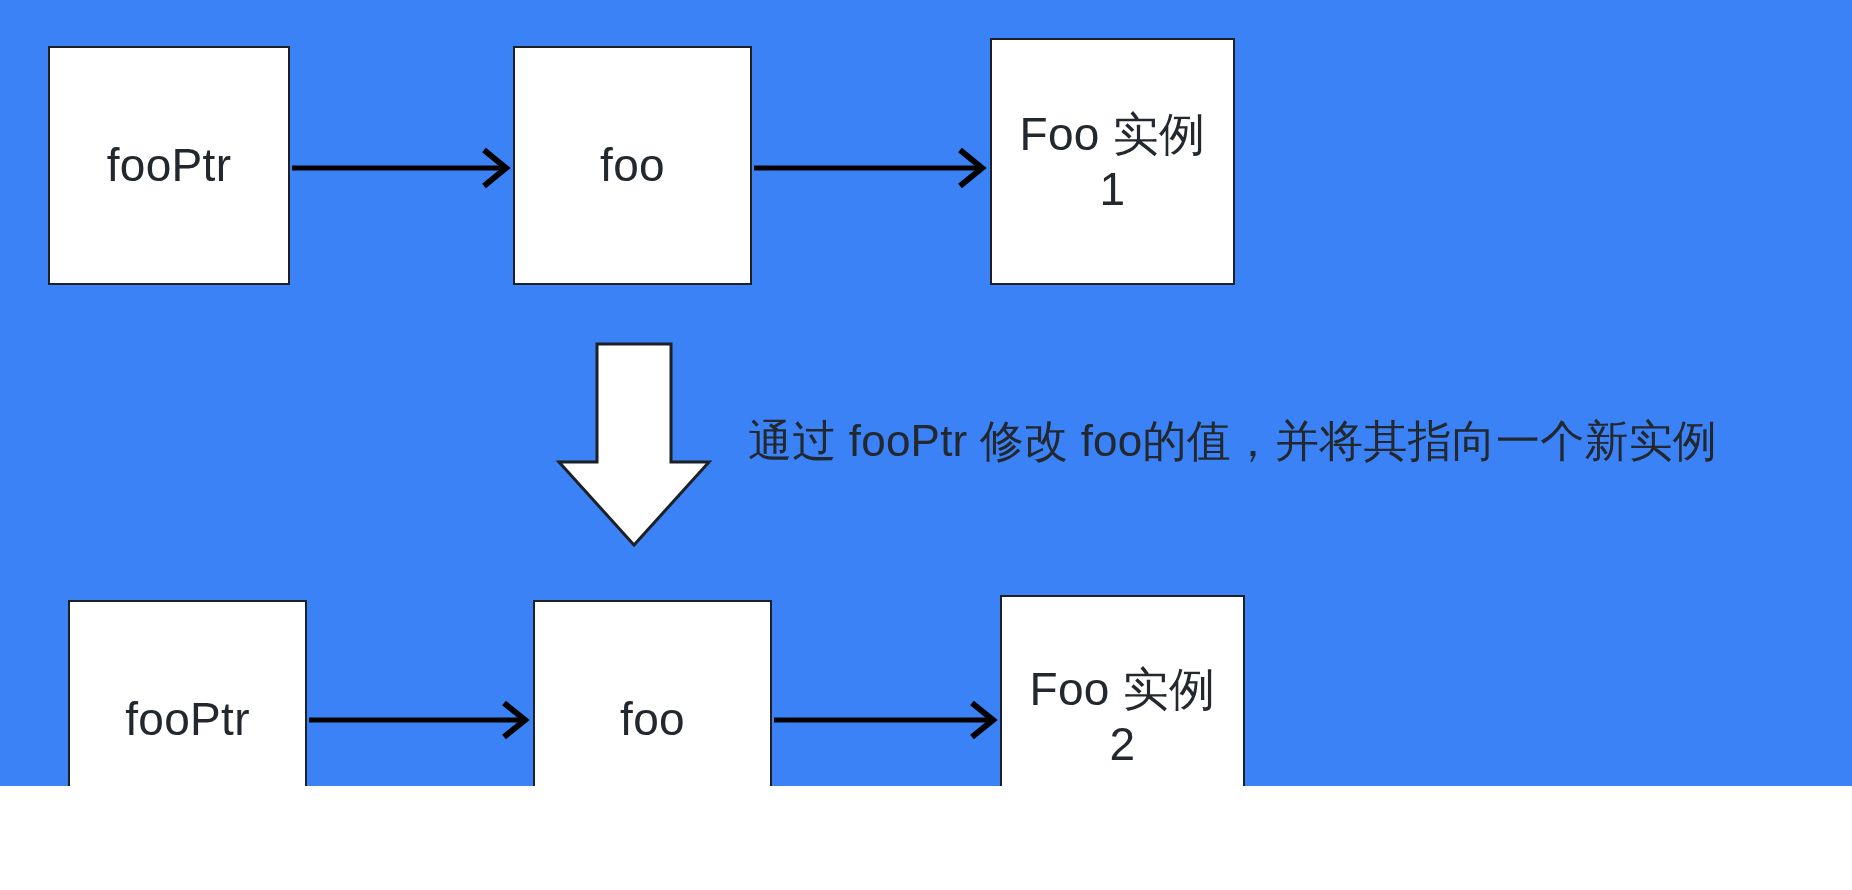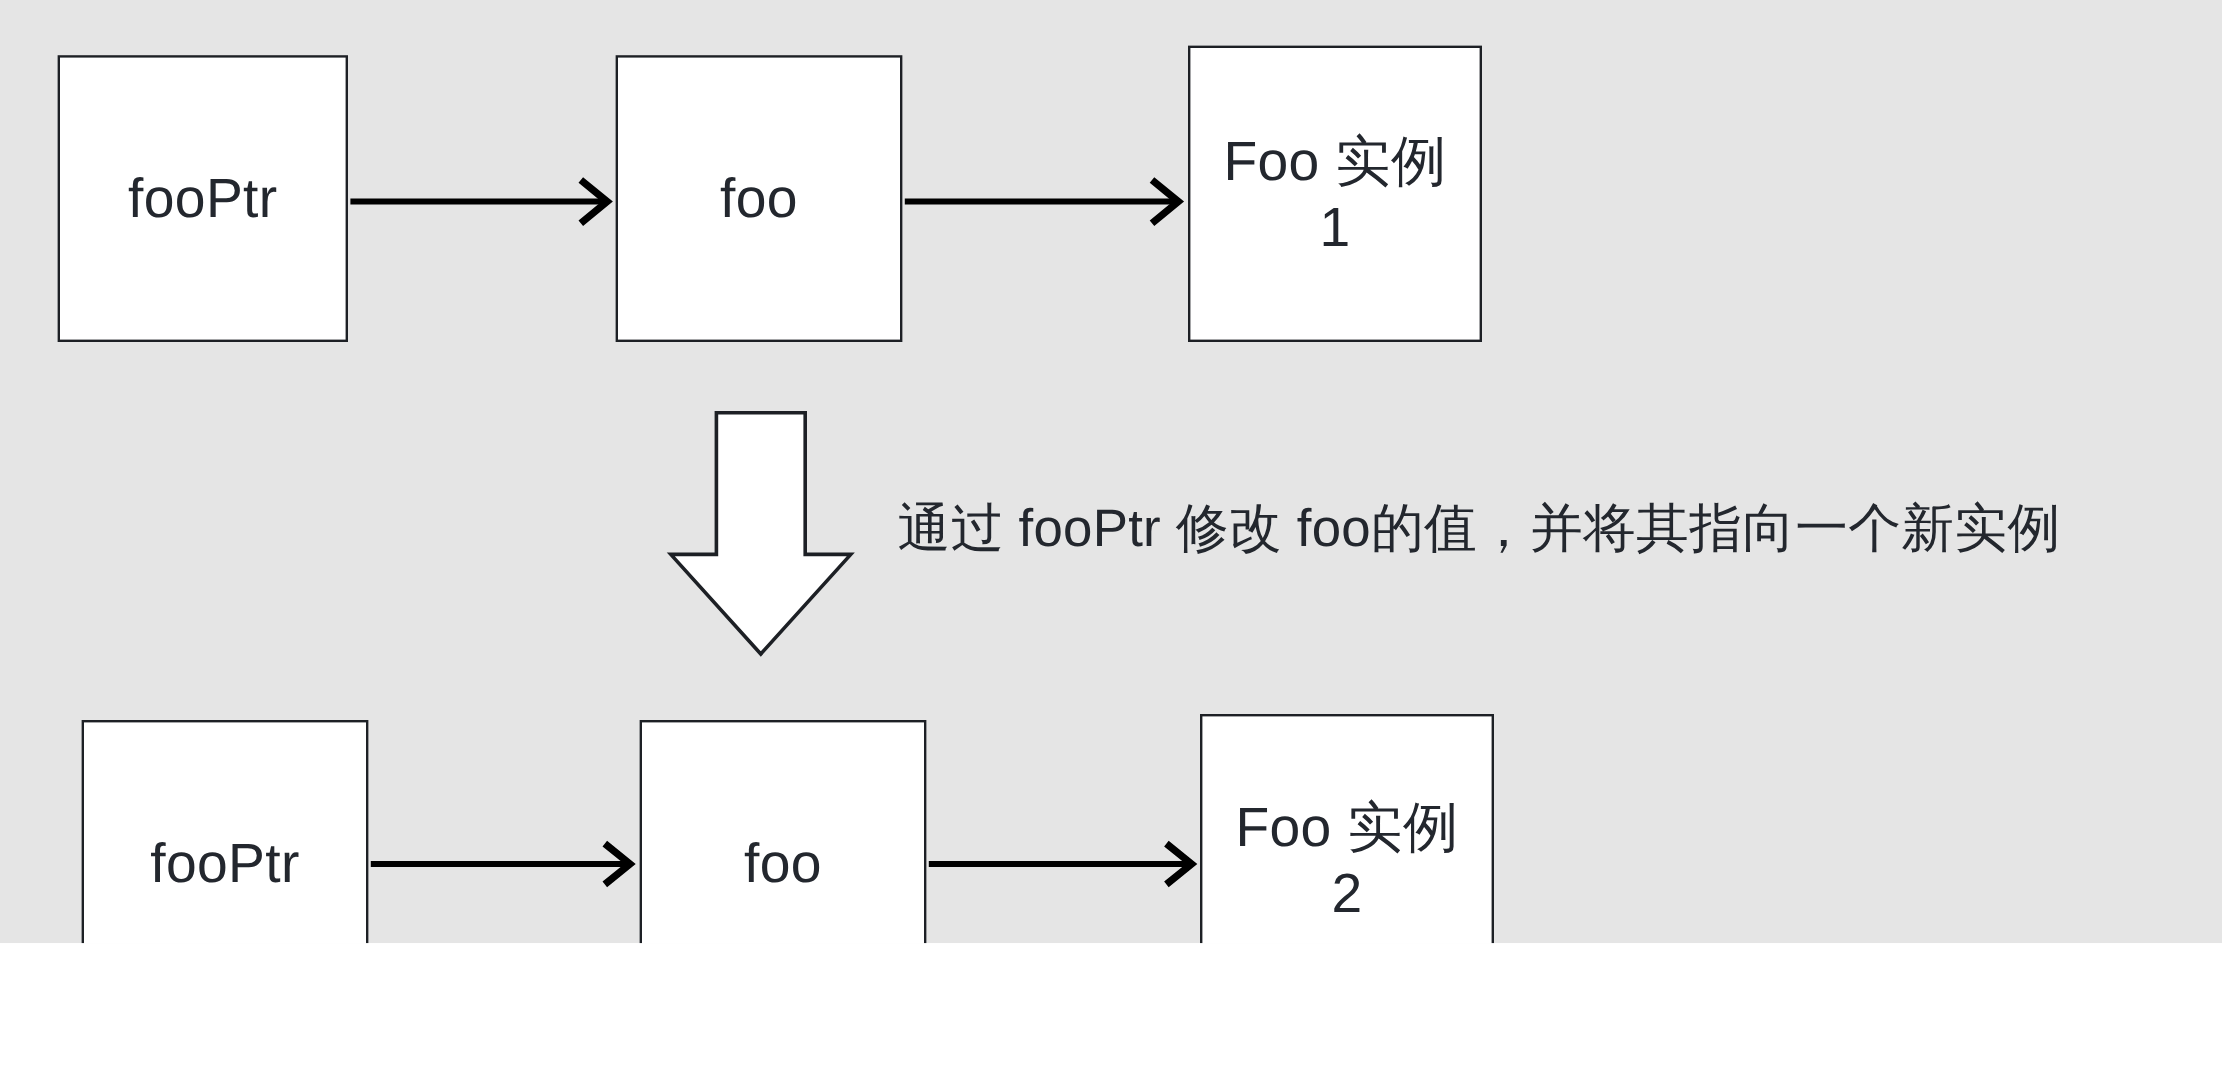--- a/index.html
+++ b/index.html
@@ -5,21 +5,21 @@
 <style>
   html, body {
     margin: 0;
     padding: 0;
     background: #ffffff;
   }
   #canvas {
     position: relative;
     width: 1852px;
     height: 786px;
-    background: #e5e5e5;
+    background: #3b82f6;
     overflow: hidden;
     font-family: "Liberation Sans", "DejaVu Sans", sans-serif;
   }
   .node-box {
     position: absolute;
     box-sizing: border-box;
     border: 2px solid #1d2025;
     background: #ffffff;
     display: flex;
     align-items: center;

